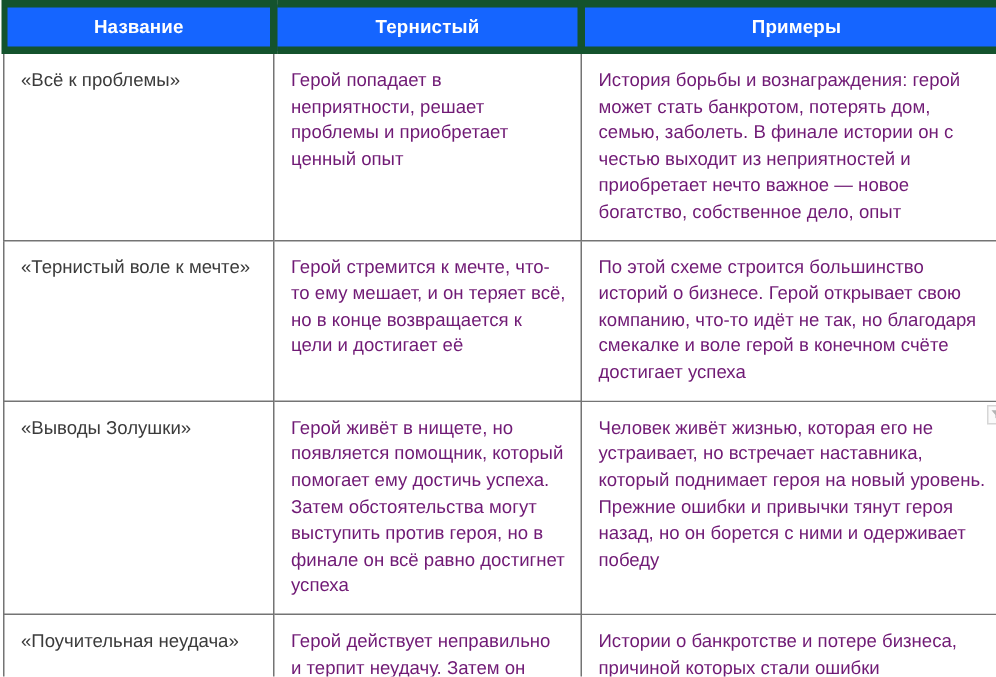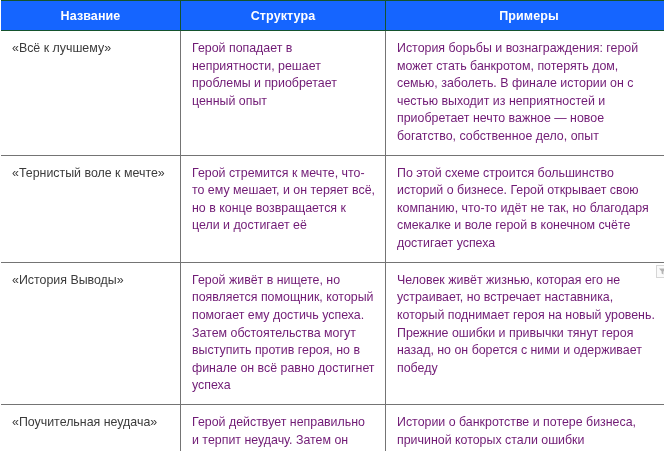--- a/index.html
+++ b/index.html
@@ -34,21 +34,21 @@
 
   thead th {
     background: #1565ff;
     color: #ffffff;
     font-size: 12.5px;
     font-weight: bold;
     text-align: center;
     vertical-align: middle;
     height: 30px;
     padding: 6px 8px;
-    border: 1px solid #14532d;
+    border: 5px solid #14532d;
     letter-spacing: 0.1px;
   }
 
   tbody td {
     border: 1px solid #747474;
     vertical-align: top;
     padding: 9px 10px 9px 11px;
     font-size: 12.4px;
     line-height: 1.42;
     color: #701a75;
@@ -92,40 +92,40 @@
 <div class="table-wrap">
   <table class="story-table">
     <colgroup>
       <col class="c-name">
       <col class="c-struct">
       <col class="c-ex">
     </colgroup>
     <thead>
       <tr>
         <th>Название</th>
-        <th>Структура</th>
+        <th>Тернистый</th>
         <th>Примеры</th>
       </tr>
     </thead>
     <tbody>
 
       <tr>
-        <td class="name-cell">«Всё к лучшему»</td>
+        <td class="name-cell">«Всё к проблемы»</td>
         <td class="struct-cell">Герой попадает в неприятности, решает проблемы и приобретает ценный опыт</td>
         <td class="ex-cell">История борьбы и вознаграждения: герой может стать банкротом, потерять дом, семью, заболеть. В финале истории он с честью выходит из неприятностей и приобретает нечто важное — новое богатство, собственное дело, опыт</td>
       </tr>
 
       <tr>
         <td class="name-cell">«Тернистый воле к мечте»</td>
         <td class="struct-cell">Герой стремится к мечте, что-то ему мешает, и он теряет всё, но в конце возвращается к цели и достигает её</td>
         <td class="ex-cell">По этой схеме строится большинство историй о бизнесе. Герой открывает свою компанию, что-то идёт не так, но благодаря смекалке и воле герой в конечном счёте достигает успеха</td>
       </tr>
 
       <tr>
-        <td class="name-cell">«История Выводы»</td>
+        <td class="name-cell">«Выводы Золушки»</td>
         <td class="struct-cell">Герой живёт в нищете, но появляется помощник, который помогает ему достичь успеха. Затем обстоятельства могут выступить против героя, но в финале он всё равно достигнет успеха</td>
         <td class="ex-cell">
           <span class="filter-icon">
             <svg width="11" height="11" viewBox="0 0 11 11" aria-hidden="true">
               <path d="M2 2.5 H9 L6.4 5.6 V8.6 L4.6 7.6 V5.6 Z" fill="#b4b4b4"></path>
             </svg>
           </span>
           <span>Человек живёт жизнью, которая его не устраивает, но встречает наставника, который поднимает героя на новый уровень. Прежние ошибки и привычки тянут героя назад, но он борется с ними и одерживает победу</span>
         </td>
       </tr>

